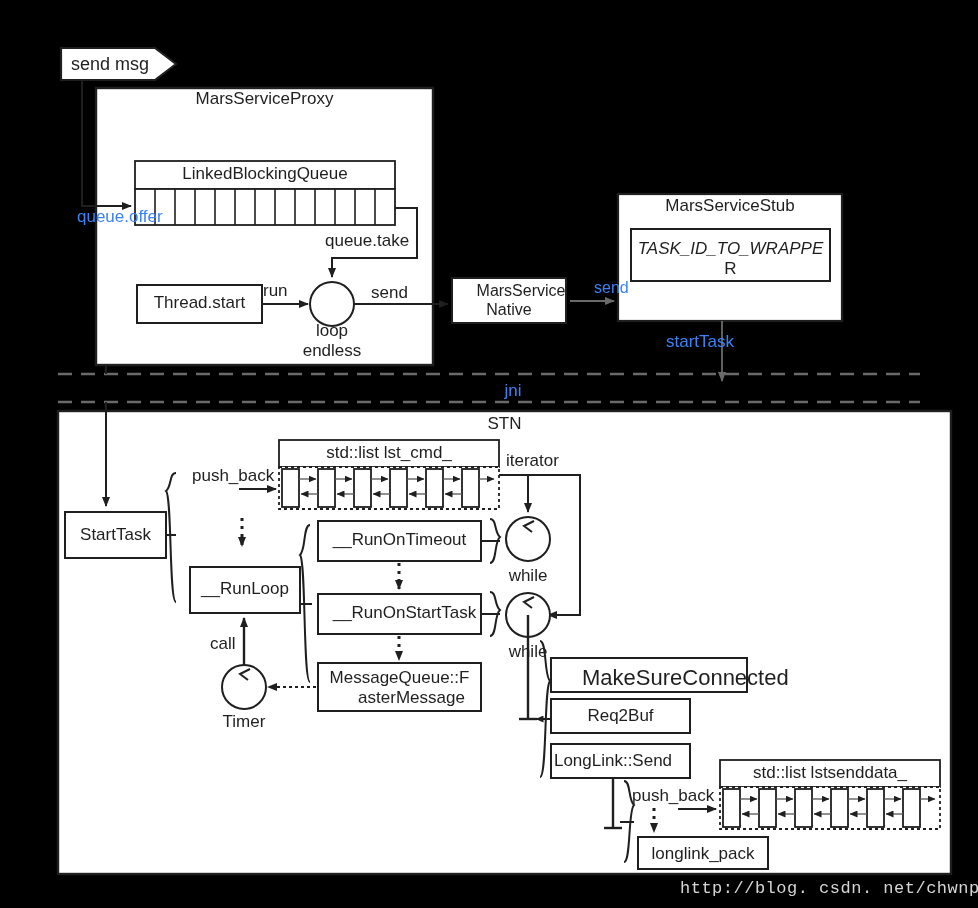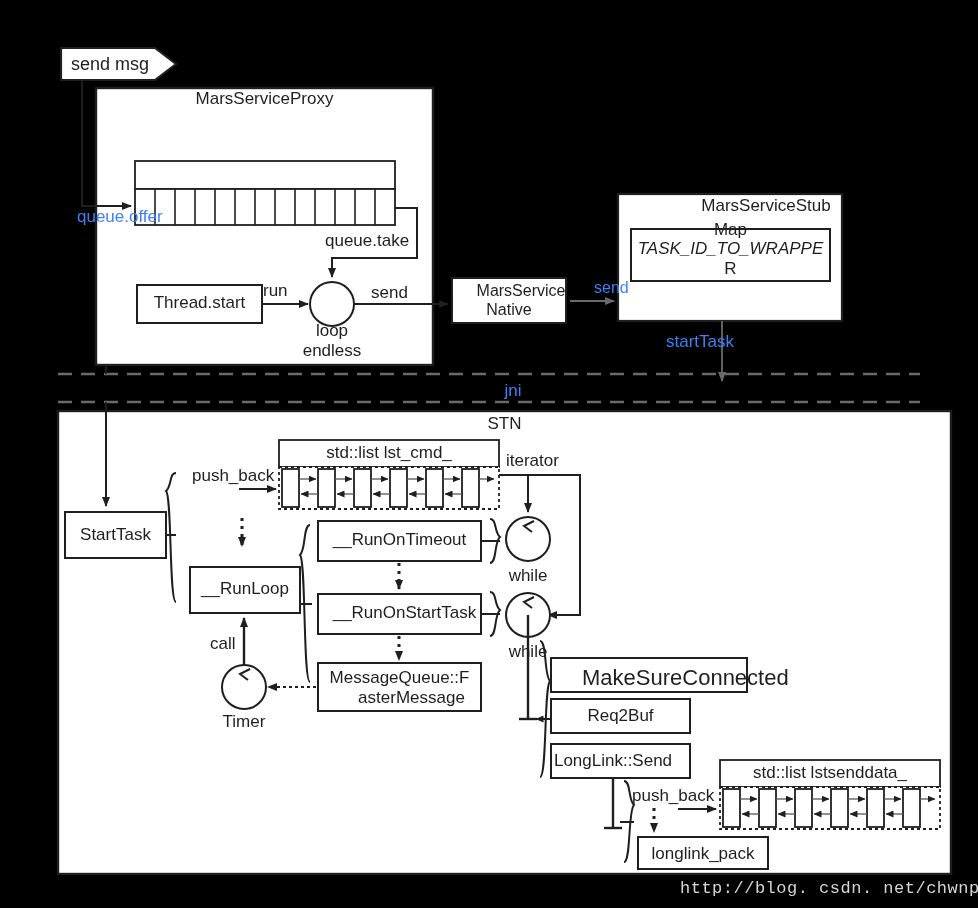--- a/index.html
+++ b/index.html
@@ -224,41 +224,41 @@
       <line x1="831" y1="814" x2="814" y2="814"></line>
       <line x1="867" y1="814" x2="850" y2="814"></line>
       <line x1="903" y1="814" x2="886" y2="814"></line>
     </g>
   </svg>
 
   <div class="lbl ctr dark" style="left:61px; top:54px; width:98px; font-size:18px;">send msg</div>
 
   <div class="lbl ctr dark" style="left:96px; top:89px; width:337px; font-size:17px;">MarsServiceProxy</div>
 
+  <div class="lbl ctr dark" style="left:135px; top:164px; width:260px; font-size:17px;">LinkedBlockingQueue</div>
 
   <div class="lbl gray" style="left:54px; top:207px; font-size:17px;">queue.offer</div>
 
   <div class="lbl dark" style="left:325px; top:231px; font-size:17px;">queue.take</div>
 
   <div class="lbl ctr dark" style="left:137px; top:293px; width:125px; font-size:17px;">Thread.start</div>
 
   <div class="lbl dark" style="left:263px; top:281px; font-size:17px;">run</div>
 
   <div class="lbl dark" style="left:371px; top:283px; font-size:17px;">send</div>
 
   <div class="lbl ctr dark" style="left:282px; top:321px; width:100px; font-size:17px;">loop</div>
   <div class="lbl ctr dark" style="left:282px; top:341px; width:100px; font-size:17px;">endless</div>
 
   <div class="lbl ctr dark" style="left:463px; top:282px; width:116px; font-size:16px;">MarsService</div>
   <div class="lbl ctr dark" style="left:452px; top:301px; width:114px; font-size:16px;">Native</div>
 
   <div class="lbl gray" style="left:571px; top:279px; font-size:16px;">send</div>
 
-  <div class="lbl ctr dark" style="left:618px; top:196px; width:224px; font-size:17px;padding-left:36px;">MarsServiceStub</div>
-  <div class="lbl ctr dark" style="left:631px; top:220px; width:199px; font-size:17px;">Map</div>
+  <div class="lbl ctr dark" style="left:618px; top:196px; width:224px; font-size:17px;">MarsServiceStub</div>
   <div class="lbl ctr dark" style="left:631px; top:239px; width:199px; font-size:17px;font-style:italic;">TASK_ID_TO_WRAPPE</div>
   <div class="lbl ctr dark" style="left:631px; top:259px; width:199px; font-size:17px;">R</div>
 
   <div class="lbl gray" style="left:643px; top:332px; font-size:17px;">startTask</div>
 
   <div class="lbl ctr gray" style="left:440px; top:381px; width:100px; font-size:17px;">jni</div>
 
   <div class="lbl ctr dark" style="left:58px; top:414px; width:893px; font-size:17px;">STN</div>
 
   <div class="lbl ctr dark" style="left:65px; top:525px; width:101px; font-size:17px;">StartTask</div>

